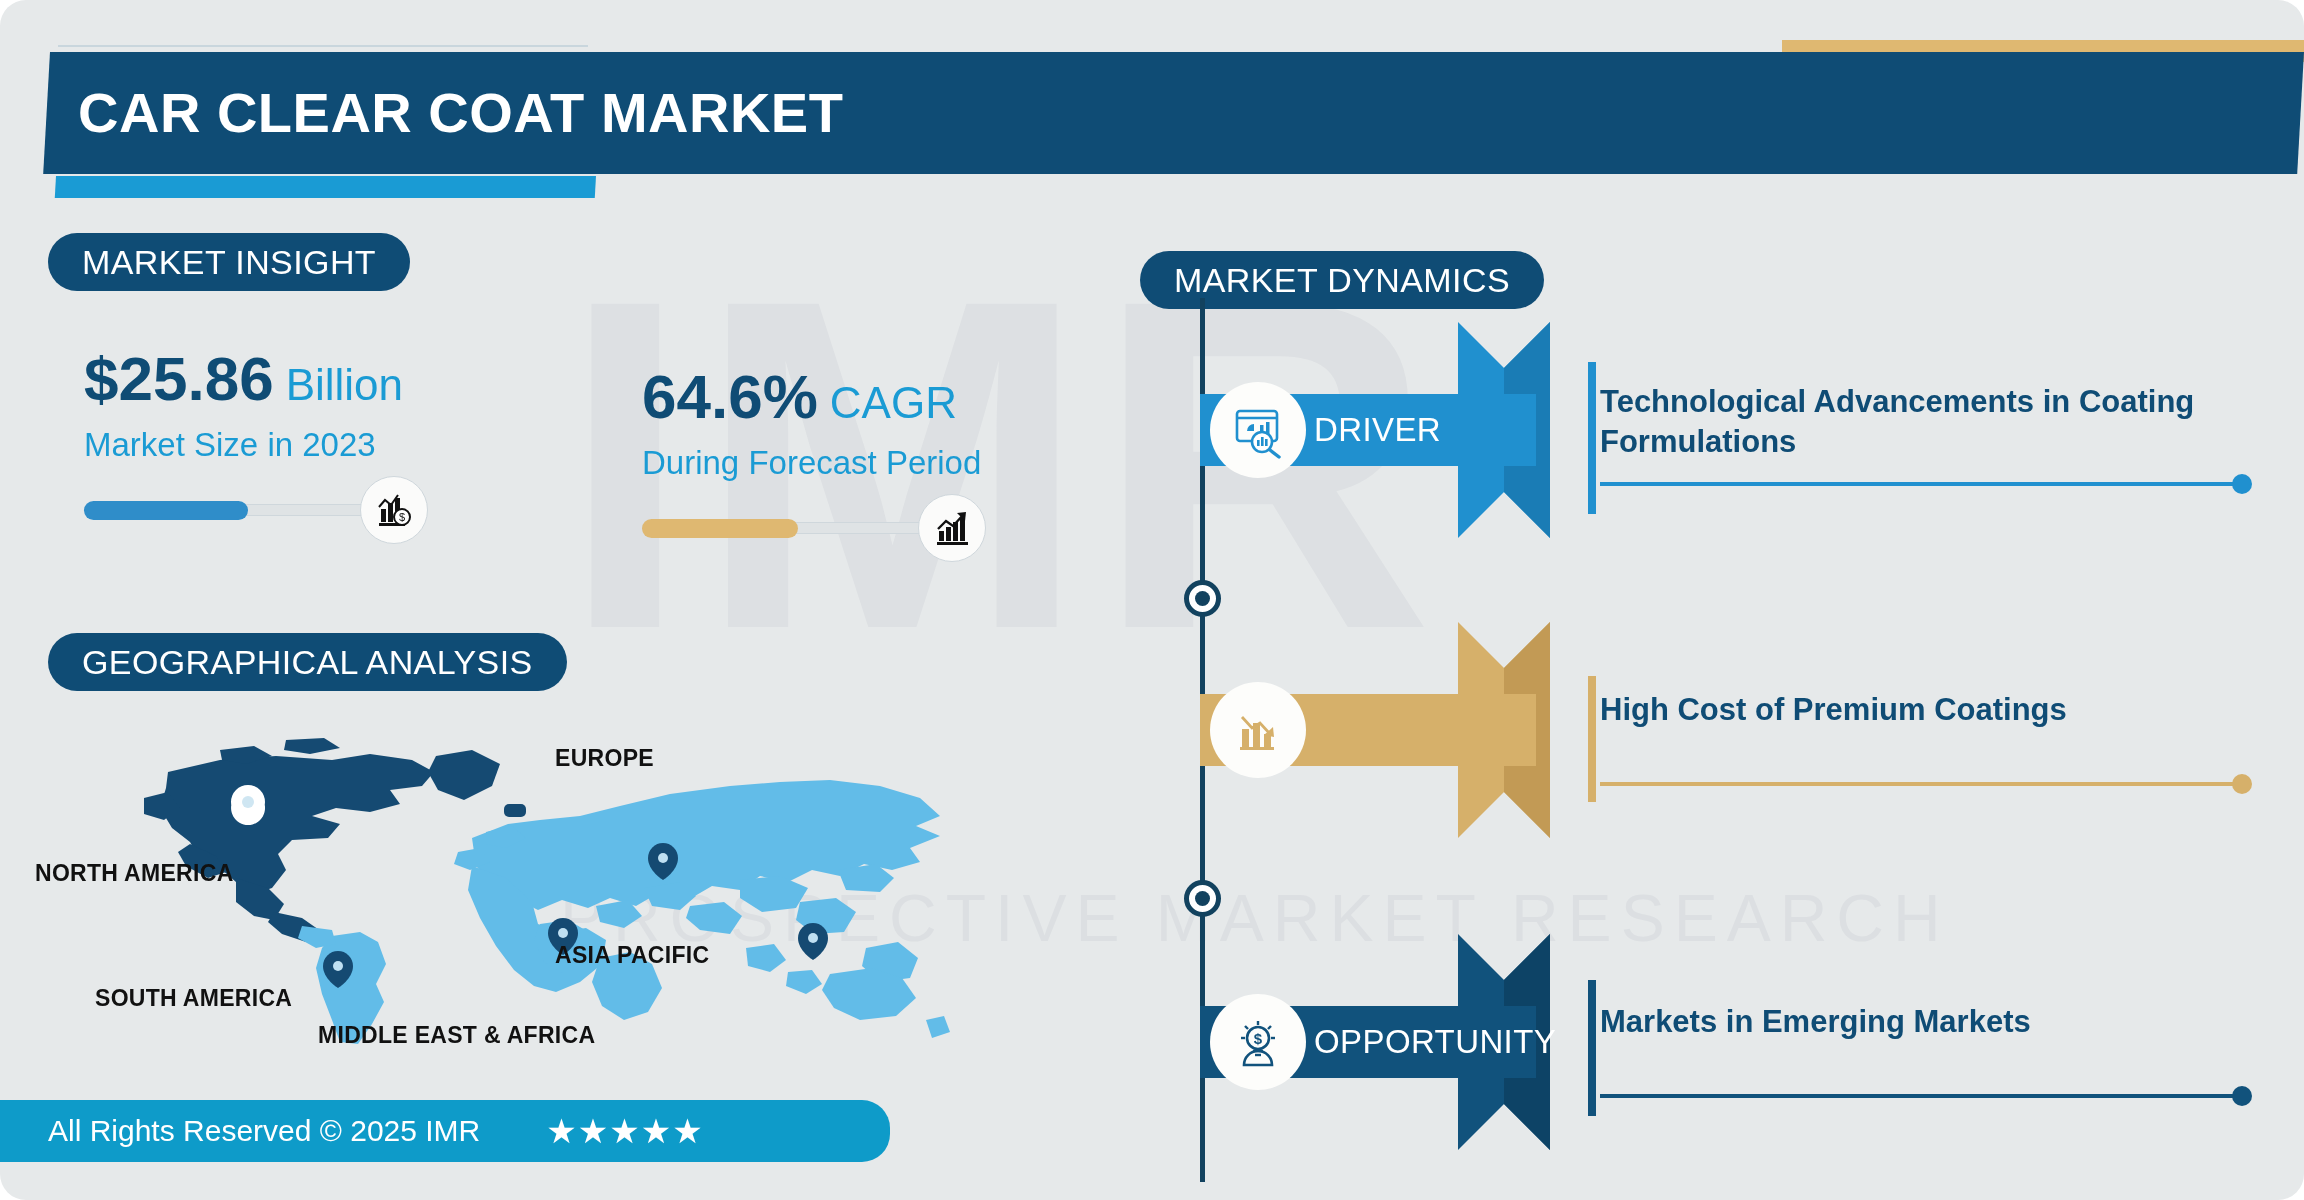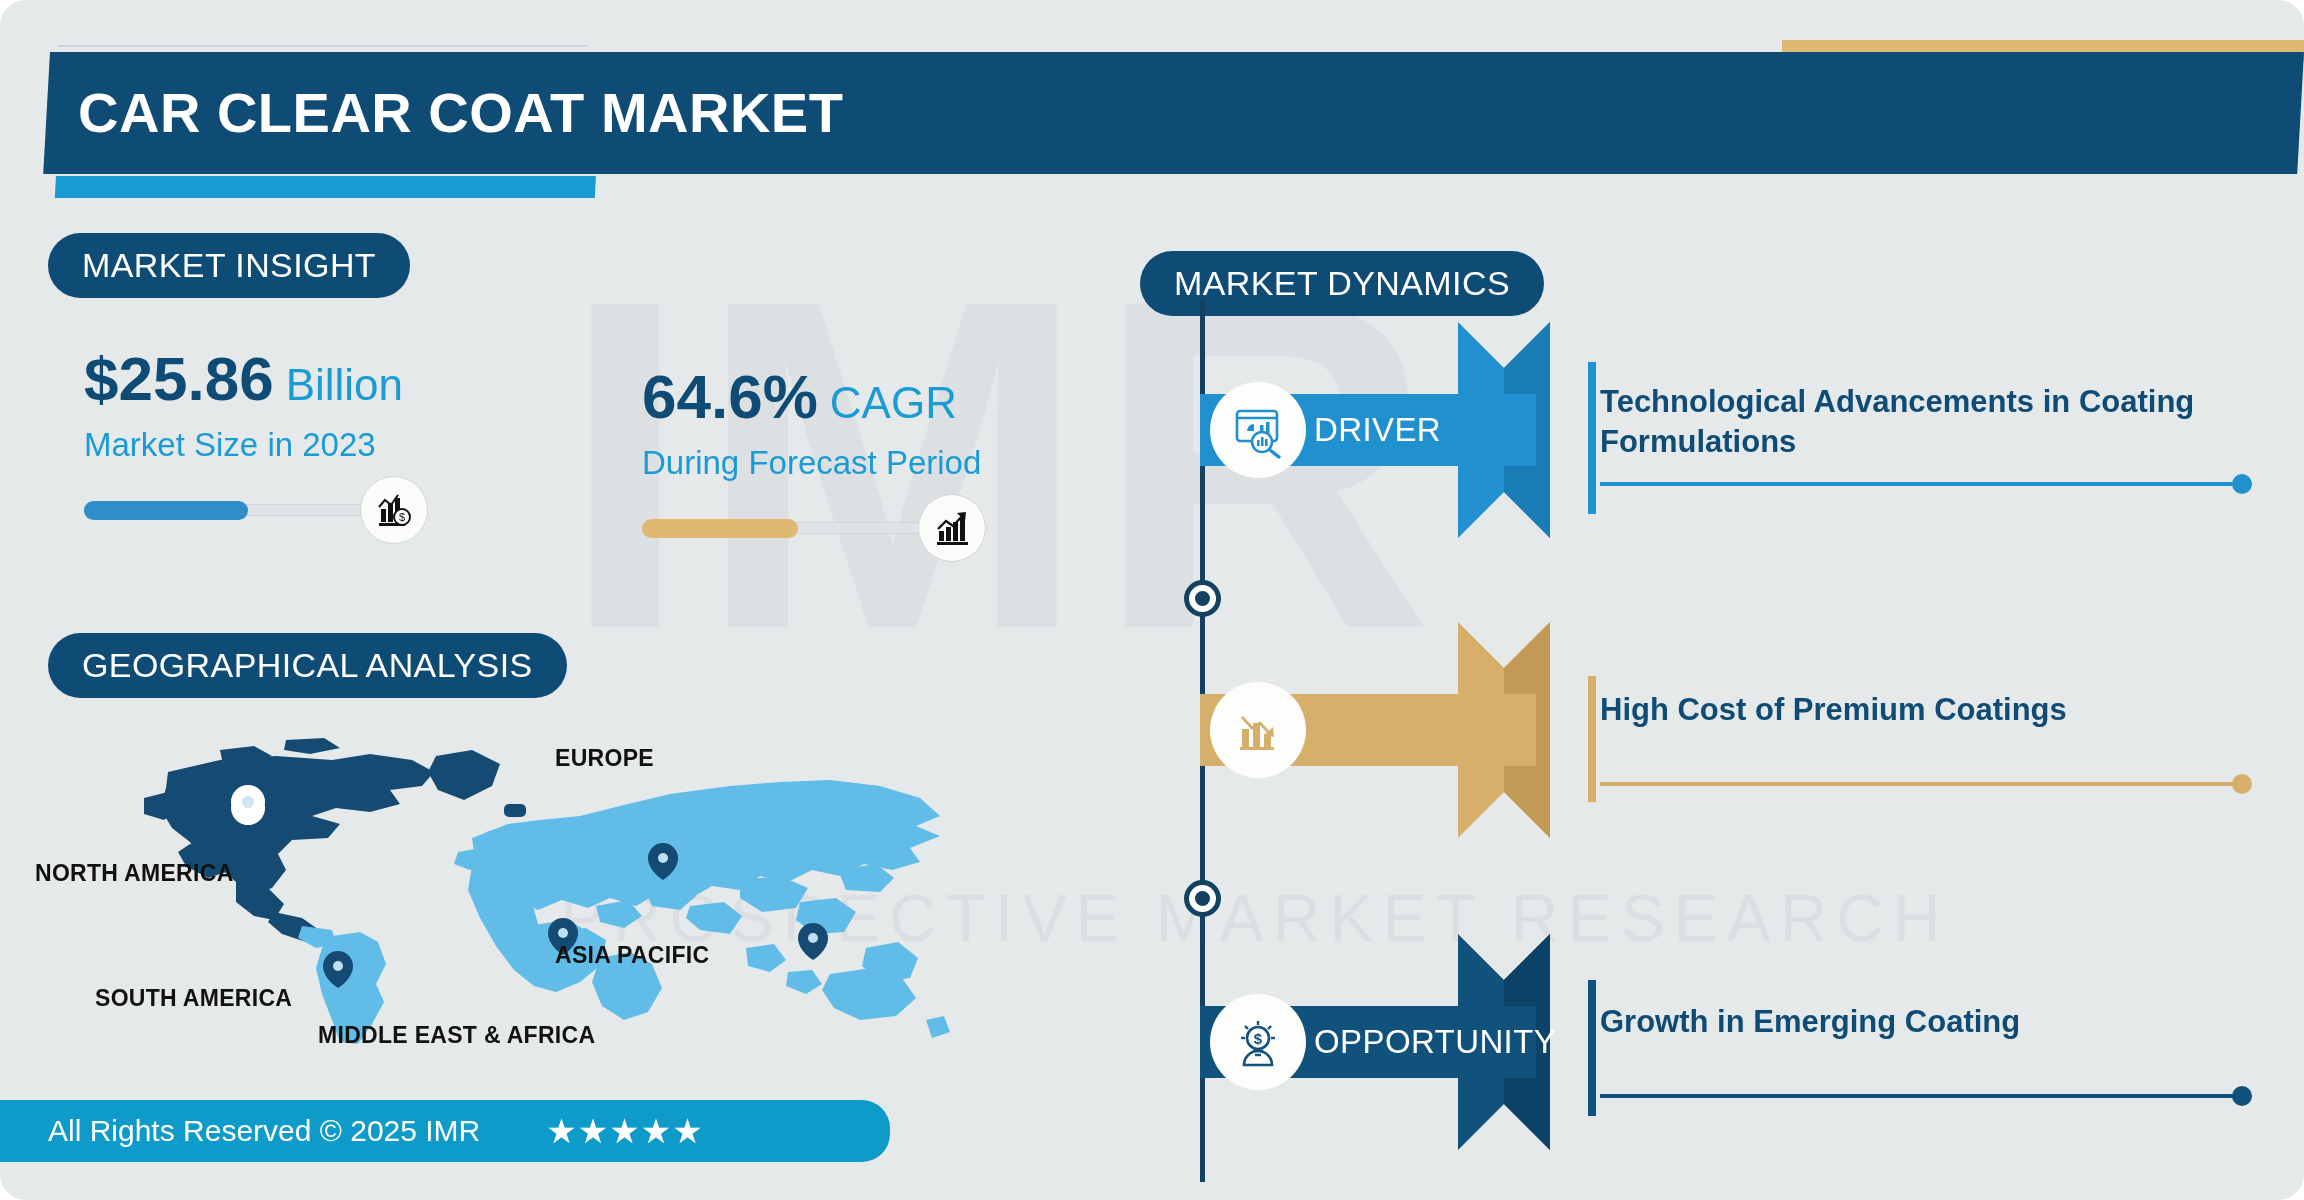--- a/index.html
+++ b/index.html
@@ -58,21 +58,21 @@
     width: 530px; height: 2px; background: #c9d6dd;
   }
 
   
   .pill {
     position: absolute;
     background: #0f4c75; color: #fff;
     border-radius: 40px;
     display: flex; align-items: center; justify-content: center;
     font-size: 34px; font-weight: 400; letter-spacing: .4px;
-    padding: 0 34px; height: 65px;
+    padding: 0 34px; height: 58px;
     white-space: nowrap;
     text-align: right;
   }
   #pill-insight { left: 48px; top: 233px; }
   #pill-geo     { left: 48px; top: 633px; }
   #pill-dynamics{ left: 1140px; top: 233px; margin-top: 18px; }
 
   
   .stat { position: absolute; }
   #stat-size { left: 84px; top: 348px; width: 420px; }
@@ -425,19 +425,19 @@
             <line x1="12" y1="25" x2="16" y2="25" stroke="#11527c" stroke-width="2.4"></line>
             <line x1="46" y1="25" x2="42" y2="25" stroke="#11527c" stroke-width="2.4"></line>
             <line x1="24" y1="38" x2="34" y2="38" stroke="#11527c" stroke-width="2.4"></line>
             <line x1="26" y1="42" x2="32" y2="42" stroke="#11527c" stroke-width="2.4"></line>
             <path d="M15 52 a14 14 0 0 1 28 0 Z" fill="none" stroke="#11527c" stroke-width="2.6"></path>
           </svg>
         </div>
         <div class="ribbon-label">OPPORTUNITY</div>
       </div>
       <div class="dyn-leftbar" style="top:-26px; height:136px; background:#11527c;"></div>
-      <div class="dyn-text" style="top:-4px;">Growth in Emerging Coating</div>
+      <div class="dyn-text" style="top:-4px;">Markets in Emerging Markets</div>
       <div class="dyn-underline" style="top:88px; background:#11527c;"></div>
       <div class="dyn-dot" style="left:1092px; top:80px; background:#11527c;"></div>
     </div>
   </div>
 
 </div>
 
 </body></html>

